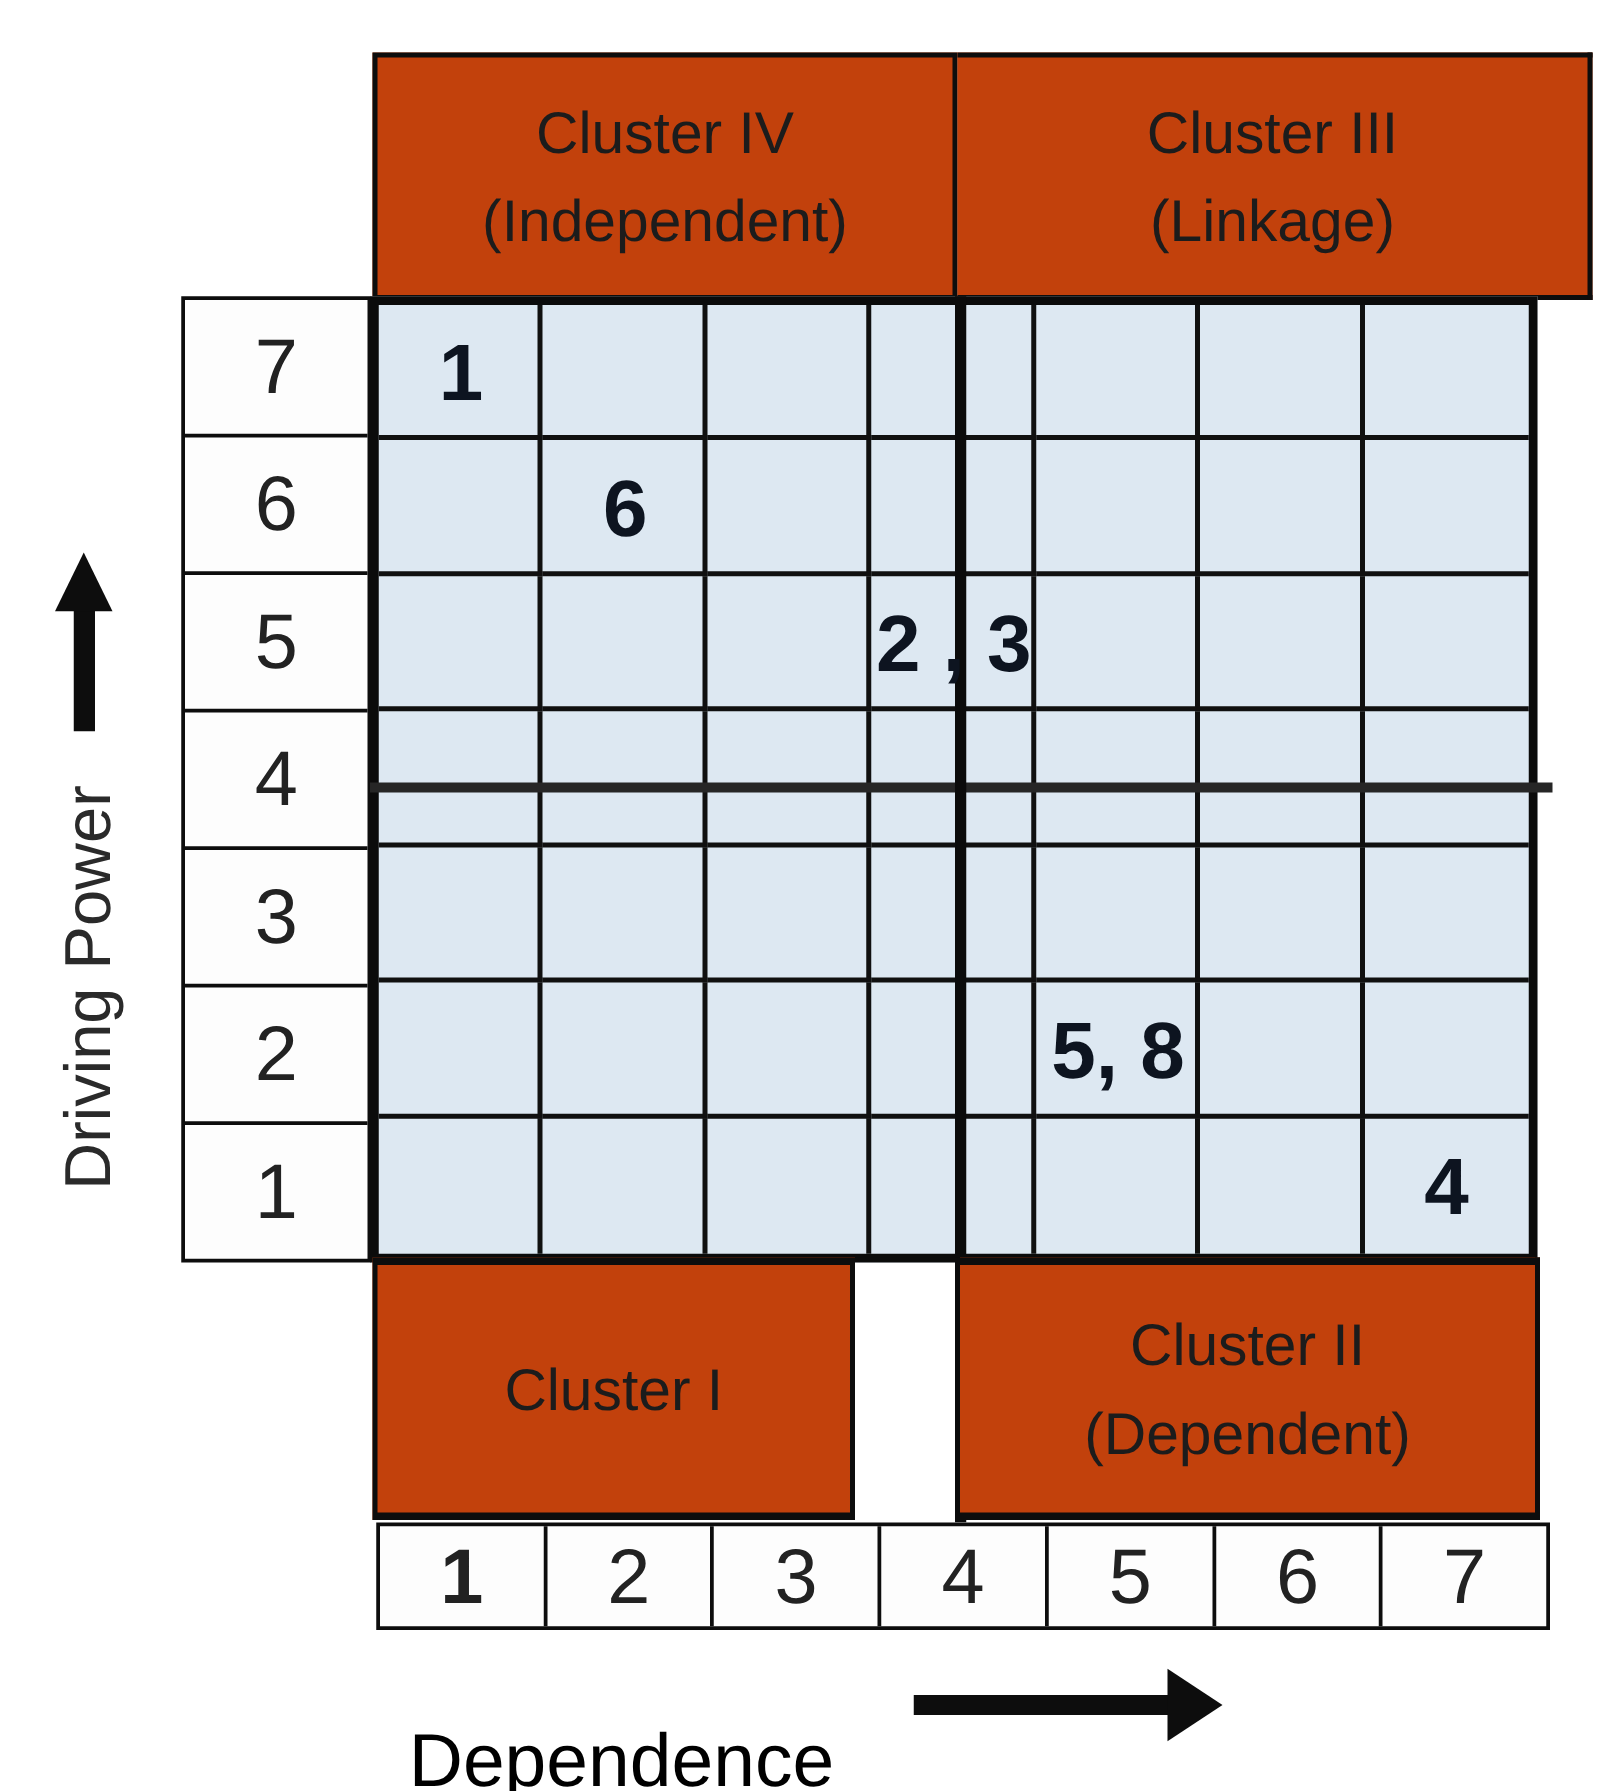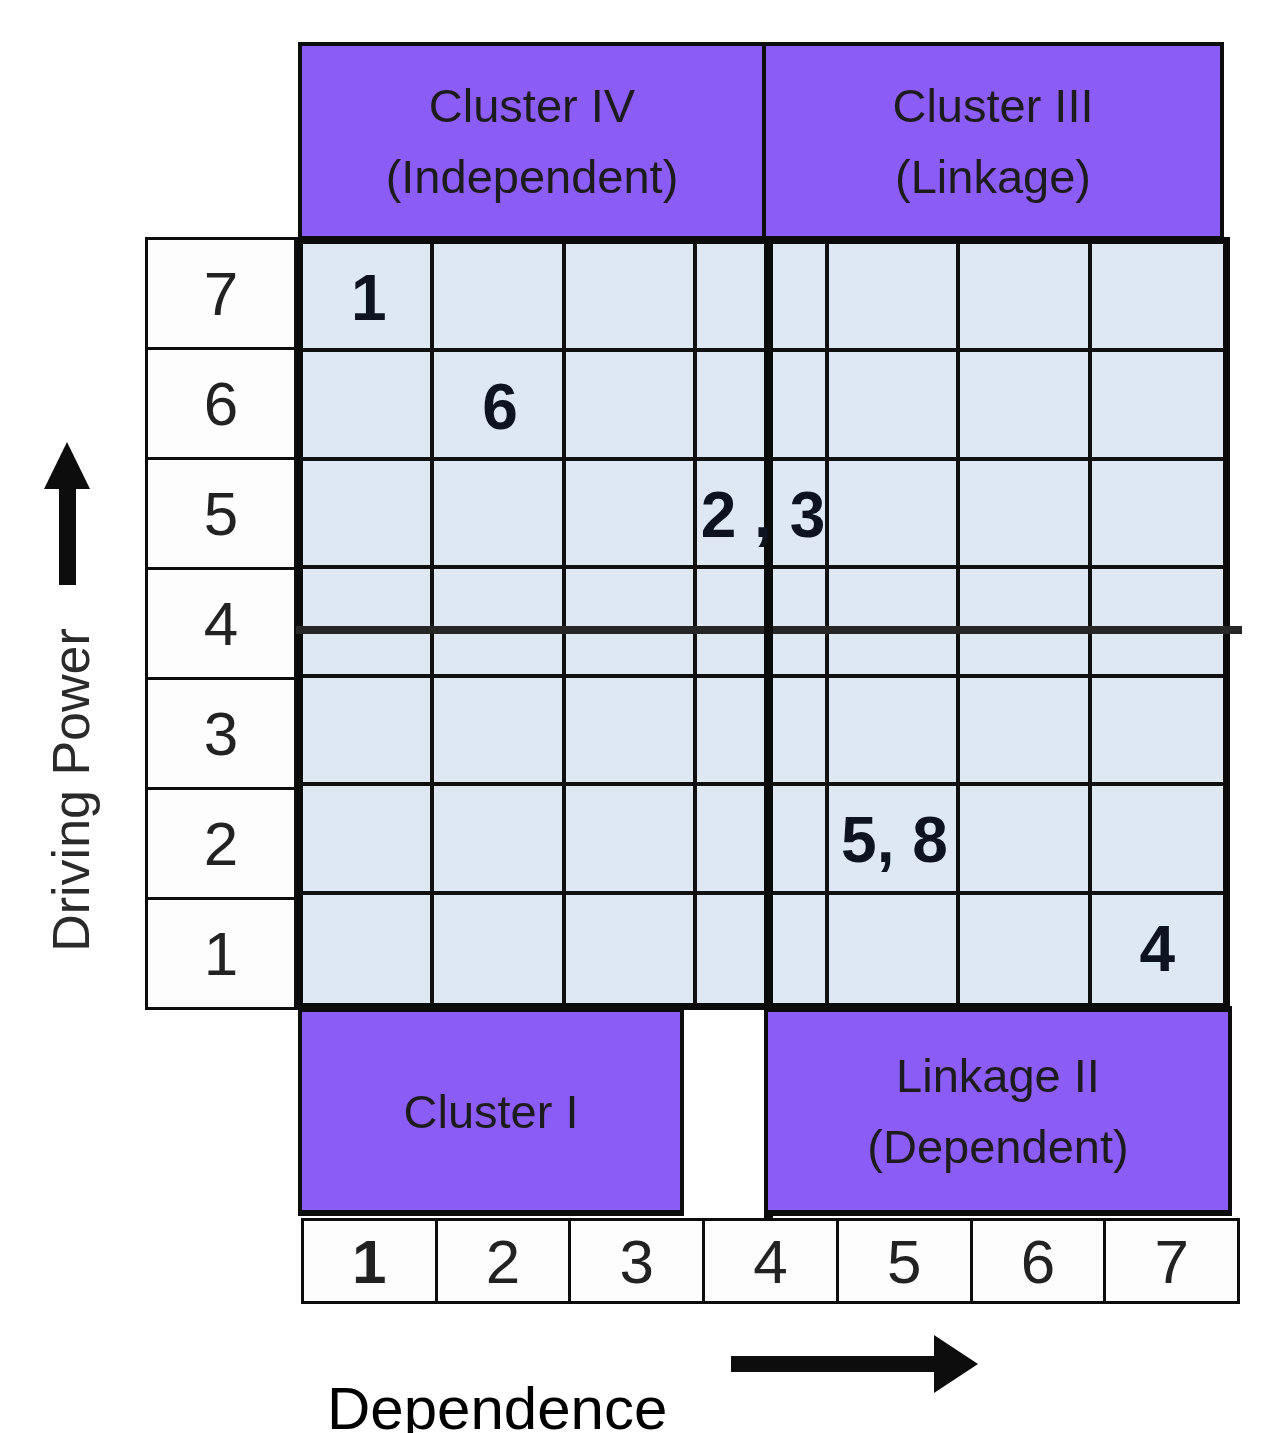--- a/index.html
+++ b/index.html
@@ -1,25 +1,25 @@
 <!DOCTYPE html>
 <html><head>
 <meta charset="utf-8">
 <style>
   html,body{margin:0;padding:0;background:#ffffff;}
   .canvas{position:relative;width:1279px;height:1433px;background:#ffffff;
           font-family:"Liberation Sans",sans-serif;color:#111;overflow:hidden;}
   .abs{position:absolute;box-sizing:border-box;}
 
   
-  .qbox{background:#8b5cf6;border:4px solid #0d0d0d;display:flex;flex-direction:column;
+  .qbox{background:#c2410c;border:4px solid #0d0d0d;display:flex;flex-direction:column;
         justify-content:center;align-items:center;text-align:center;
         font-size:47px;line-height:71px;color:#1c1c1c;}
   #q-tl{left:298px;top:42px;width:468px;height:198px;}
-  #q-tr{left:766px;top:42px;width:458px;height:198px;border-left:none;}
+  #q-tr{left:766px;top:42px;width:508px;height:198px;border-left:none;}
   #q-bl{left:298px;top:1006px;width:386px;height:210px;border-top-width:6px;border-bottom-width:6px;text-align:center;}
   #q-br{left:768px;top:1006px;width:464px;height:210px;border-left:none;border-top-width:6px;border-bottom-width:6px;}
 
   
   #ycol{left:145px;top:237px;width:152px;height:773px;border:3px solid #0d0d0d;
         display:flex;flex-direction:column;background:#fdfdfd;}
   .ycell{flex:1;display:flex;align-items:center;justify-content:center;font-size:62px;color:#222;}
   .ycell + .ycell{border-top:3px solid #0d0d0d;}
 
   
@@ -141,21 +141,21 @@
   </div>
 
   <div class="abs" id="hdiv"></div>
   <div class="abs" id="vdiv"></div>
   <div class="abs" id="vdiv2"></div>
 
   <div class="abs qbox" id="q-bl">
     <div>Cluster I</div>
   </div>
   <div class="abs qbox" id="q-br">
-    <div>Linkage II</div>
+    <div>Cluster II</div>
     <div>(Dependent)</div>
   </div>
 
   <div class="abs" id="xrow">
     <div class="xcell">1</div>
     <div class="xcell">2</div>
     <div class="xcell">3</div>
     <div class="xcell">4</div>
     <div class="xcell">5</div>
     <div class="xcell">6</div>

